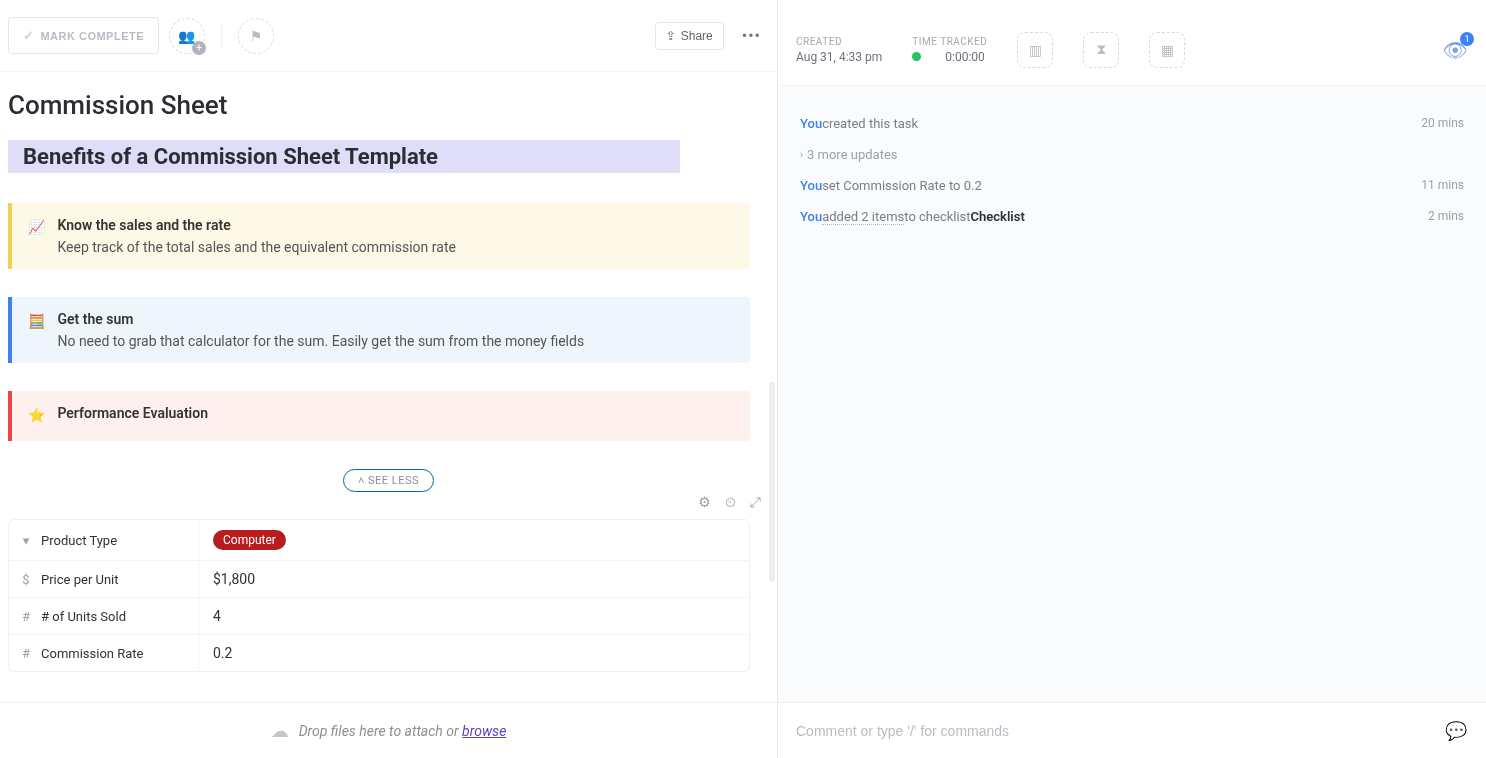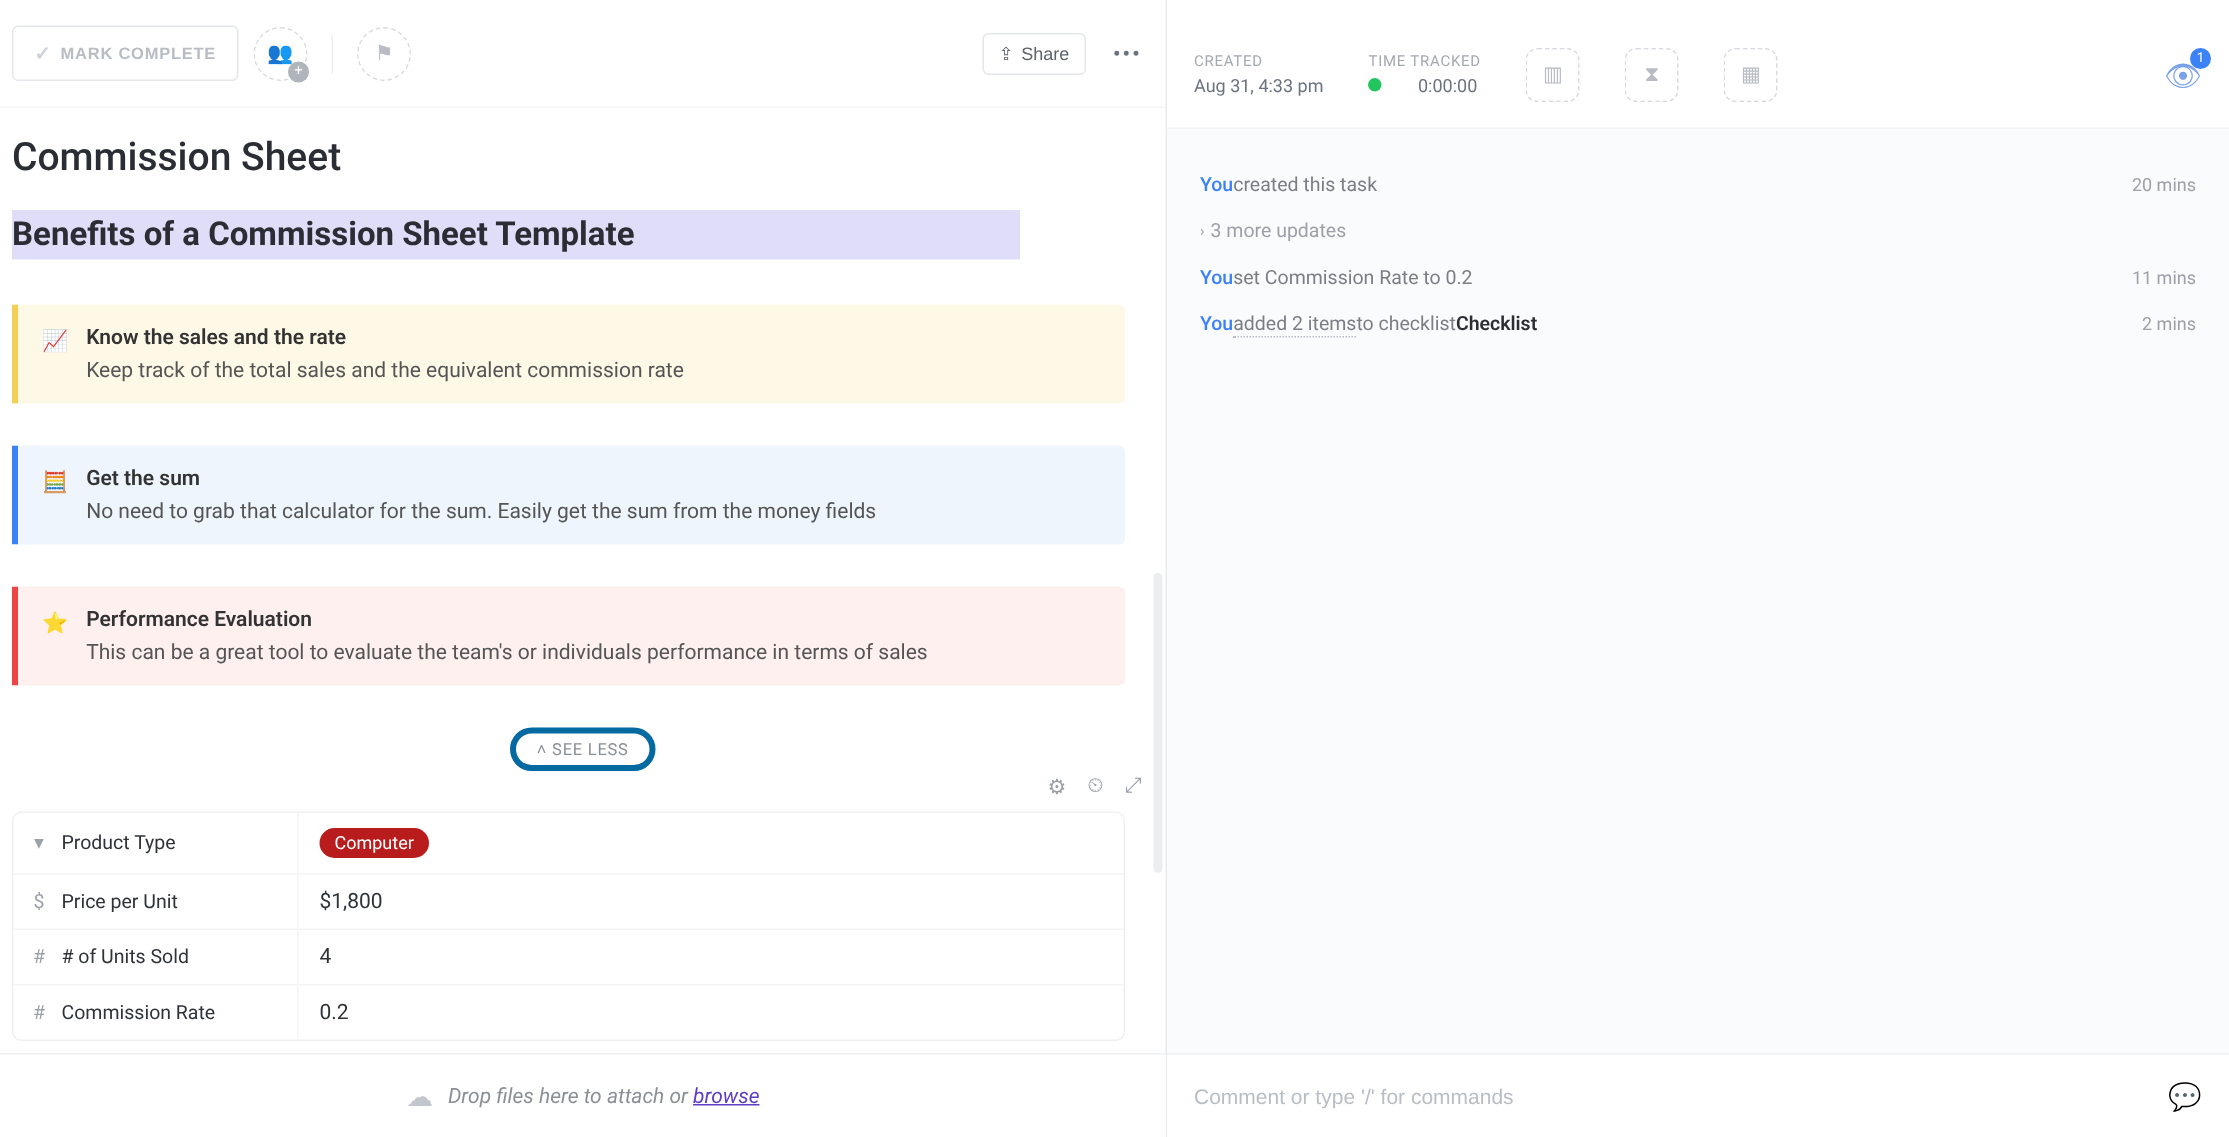--- a/index.html
+++ b/index.html
@@ -111,42 +111,42 @@
   font-size: 26px;
   font-weight: 500;
   color: #2a2e34;
   margin-bottom: 20px;
 }
 .highlight-heading {
   display: inline-block;
   background: #e0ddf8;
   font-size: 22px;
   font-weight: 700;
-  padding: 4px 0;
+  padding: 4px 15px;
   width: 672px;
   margin-bottom: 30px;
 }
 .callout {
   display: flex;
   gap: 12px;
   padding: 14px 16px;
   border-radius: 0 4px 4px 0;
   margin-bottom: 28px;
   width: 742px;
 }
 .callout .emoji { font-size: 14px; flex-shrink: 0; padding-top: 2px;}
 .callout .ctitle { font-weight: 600; font-size: 14px; margin-bottom: 6px; color:#333;}
 .callout .cdesc { font-size: 14px; color: #555; }
 .callout.yellow { background: #fef8e6; border-left: 4px solid #f3cf56; }
 .callout.blue   { background: #eef5fd; border-left: 4px solid #3b82f6; }
 .callout.red    { background: #fdf0ef; border-left: 4px solid #ef4444; }
 .see-less-wrap { text-align: center; margin: 6px 0 2px; }
 .see-less {
   display: inline-block;
-  border: 4px solid #0369a1;
+  border: 1px solid #0369a1;
   border-radius: 16px;
   padding: 4px 14px;
   font-size: 11px;
   color: #8b8f96;
   letter-spacing: 0.5px;
   cursor: pointer;
 }
 .doc-tools {
   display: flex;
   justify-content: flex-end;
@@ -333,21 +333,20 @@
         <span class="emoji">🧮</span>
         <div>
           <div class="ctitle">Get the sum</div>
           <div class="cdesc">No need to grab that calculator for the sum. Easily get the sum from the money fields</div>
         </div>
       </div>
       <div class="callout red">
         <span class="emoji">⭐</span>
         <div>
           <div class="ctitle">Performance Evaluation</div>
-          <div class="cdesc">This can be a great tool to evaluate the team's or individuals performance in terms of sales</div>
         </div>
       </div>
 
       <div class="see-less-wrap">
         <span class="see-less">
           <span>˄ </span><span>SEE LESS</span>
         </span>
       </div>
       <div class="doc-tools">
         <span>⚙</span>

